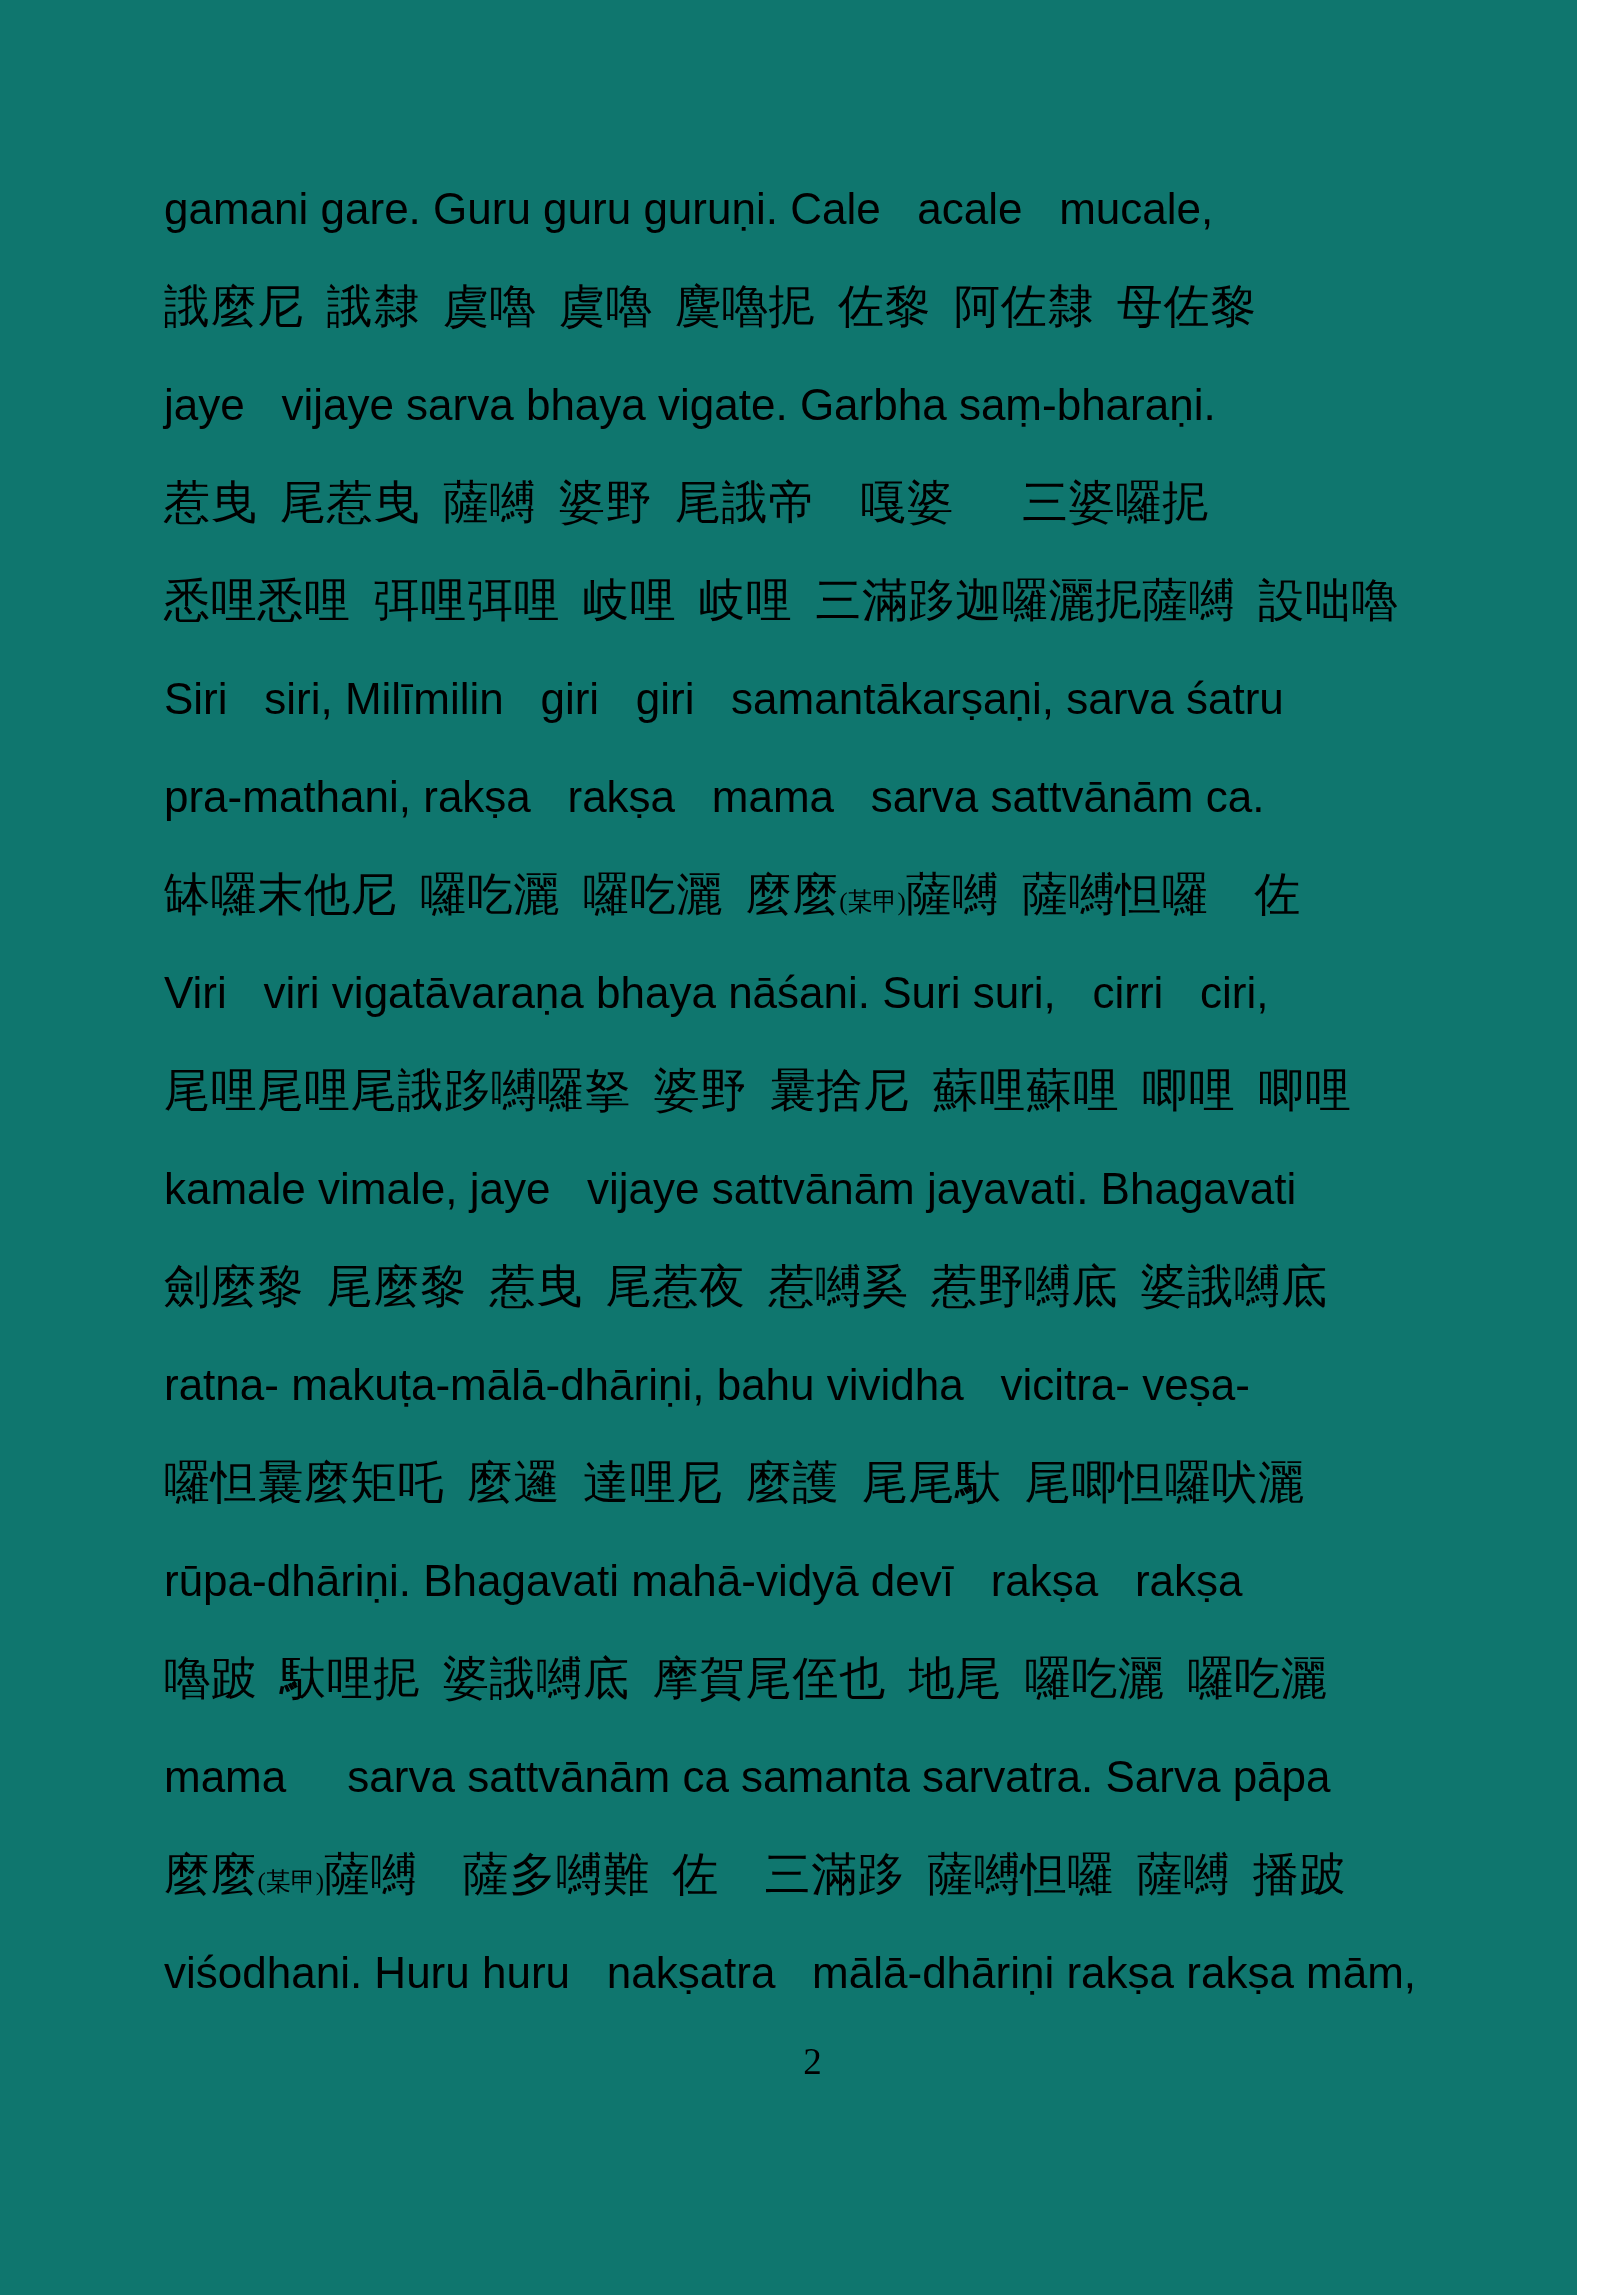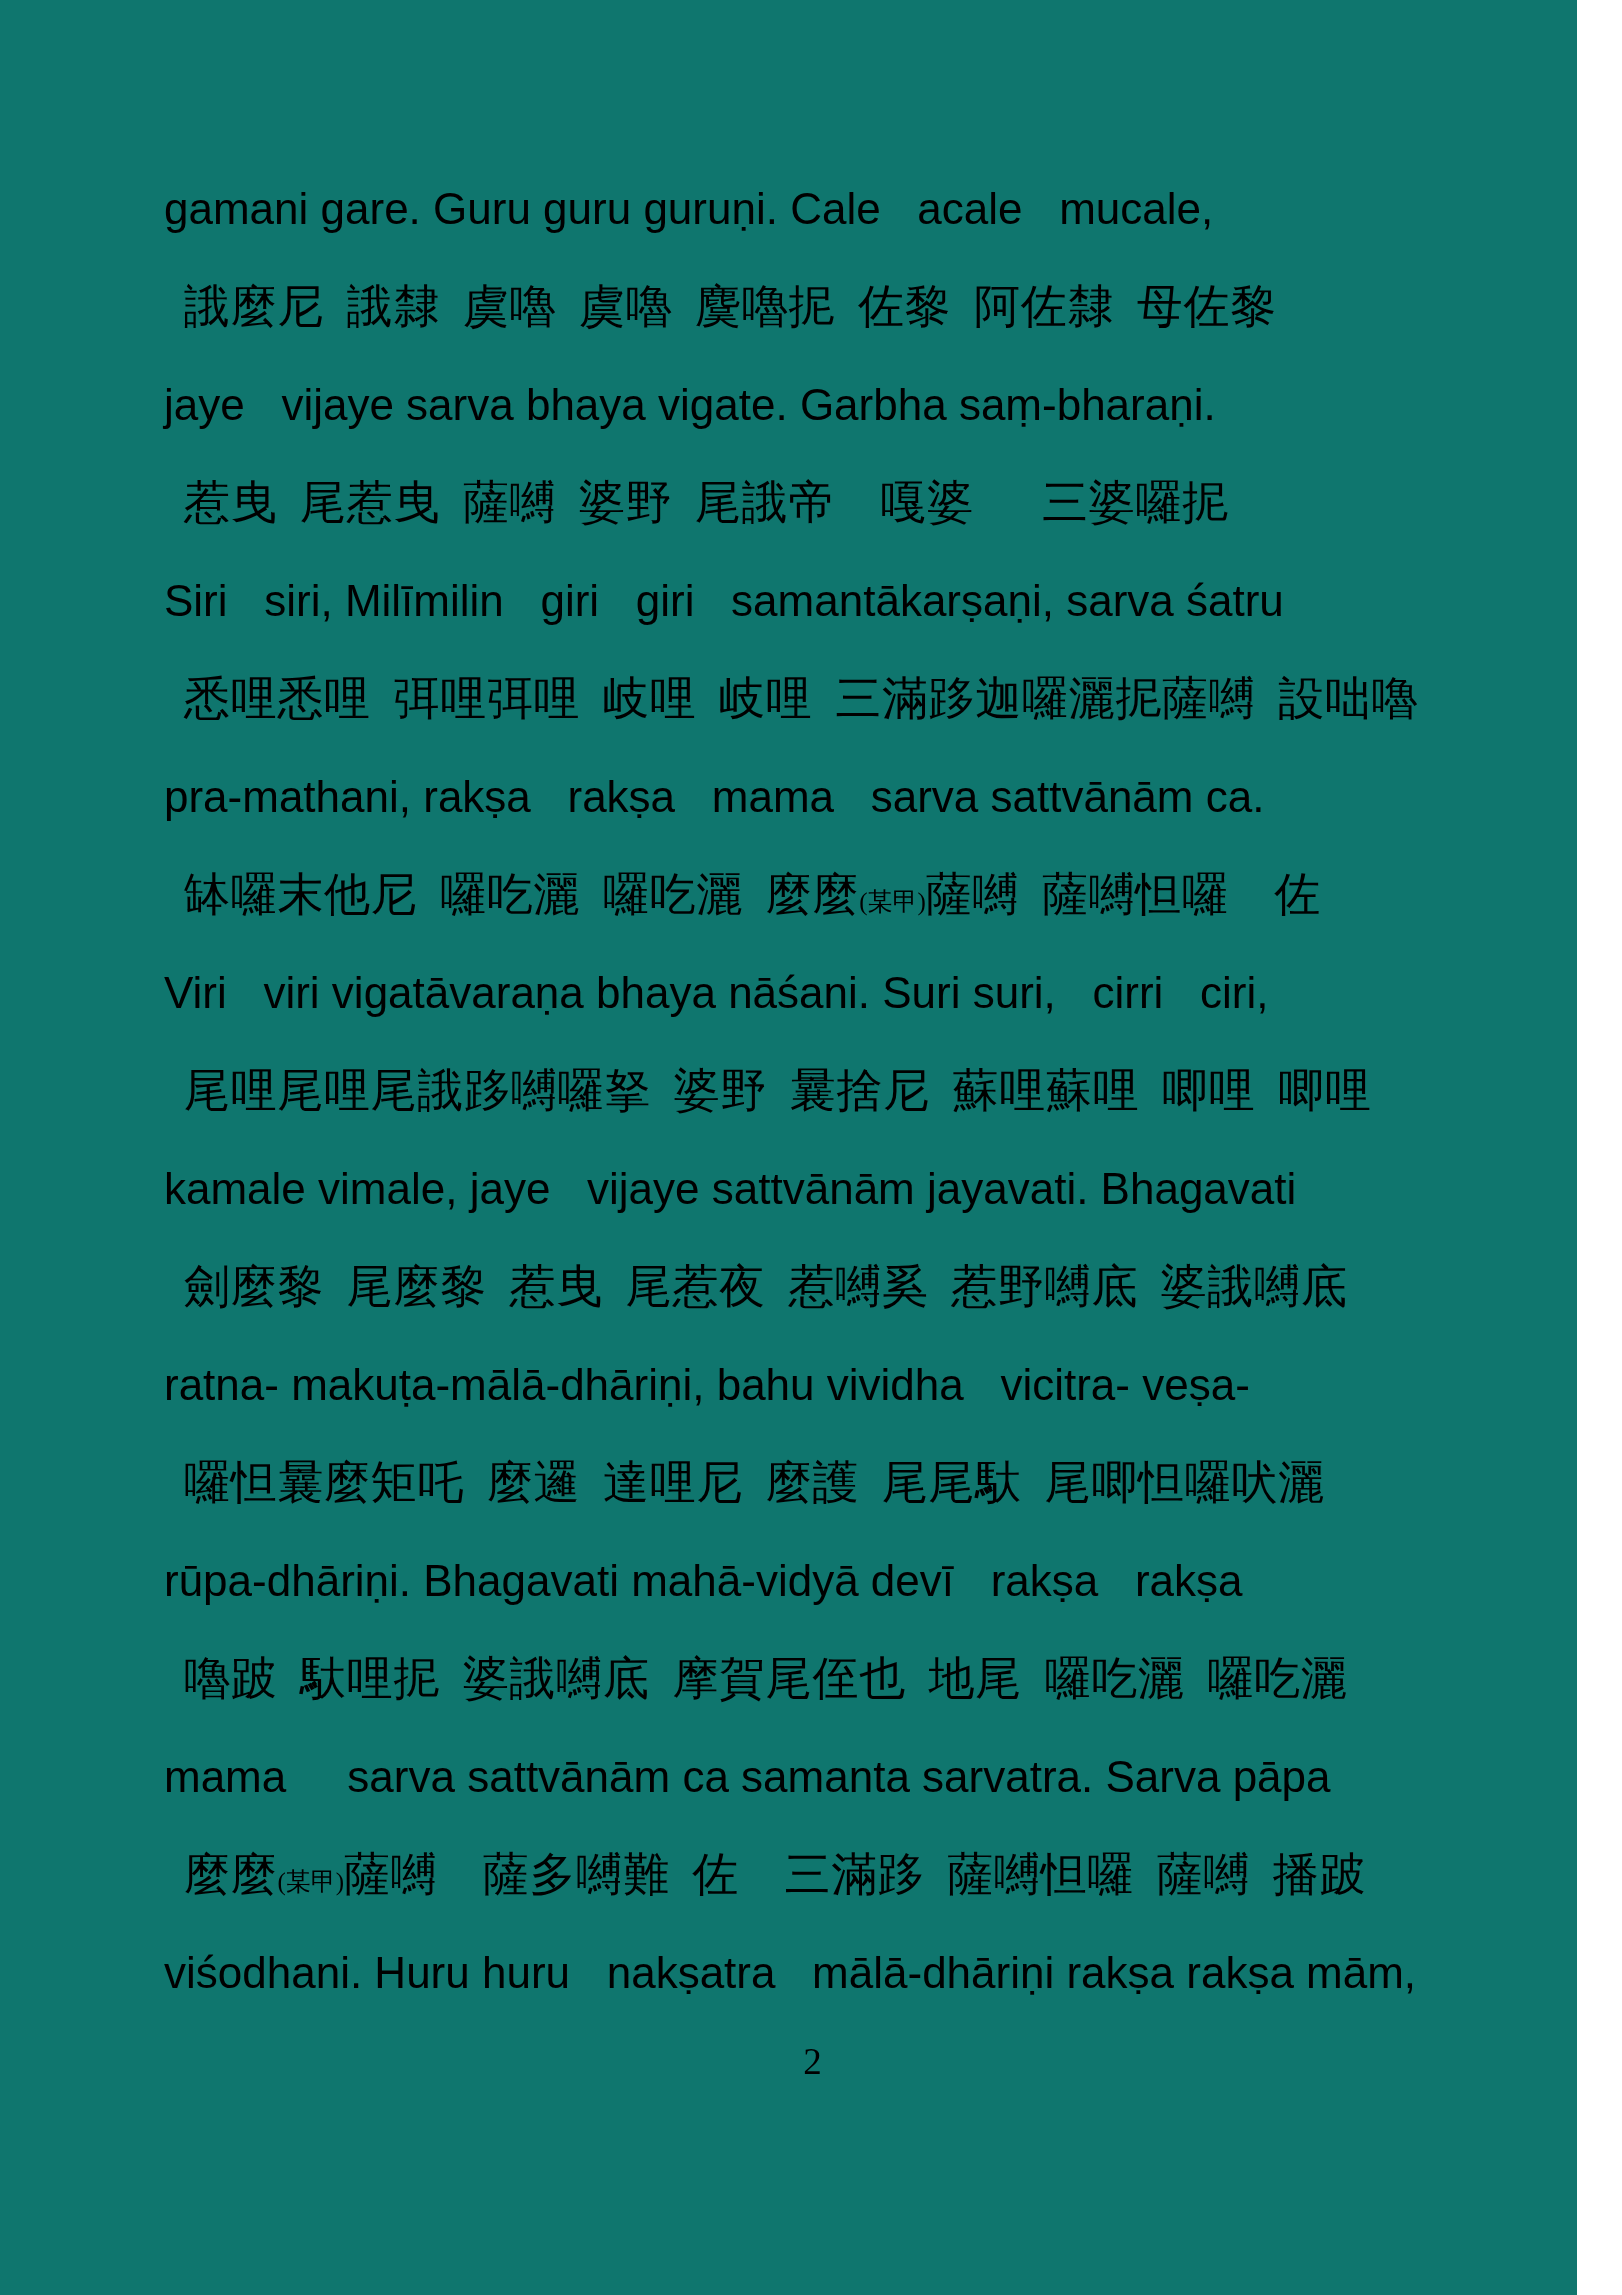--- a/index.html
+++ b/index.html
@@ -25,21 +25,20 @@
   .line.latin {
     font-family: "Liberation Sans", sans-serif;
     font-size: 44px;
     letter-spacing: 0px;
   }
   .line.cjk {
     font-family: "Liberation Serif", serif;
     font-size: 46px;
     word-spacing: 10.5px;
     letter-spacing: 0.7px;
-    margin-left: 20px;
   }
   .seg.small {
     font-size: 25px;
     letter-spacing: 0px;
   }
   .page-number {
     margin-top: 6.5px;
     height: 65px;
     line-height: 65px;
     text-align: center;
@@ -50,22 +49,22 @@
 </style>
 </head>
 <body>
 
 <div class="page">
   <main>
       <div class="line latin"><span class="seg">gamani gare. Guru guru guruṇi. Cale   acale   mucale,</span></div>
       <div class="line cjk"><span class="seg">誐麼尼 誐隸 虞嚕 虞嚕 麌嚕抳 佐黎 阿佐隸 母佐黎</span></div>
       <div class="line latin"><span class="seg">jaye   vijaye sarva bhaya vigate. Garbha saṃ-bharaṇi.</span></div>
       <div class="line cjk"><span class="seg">惹曳 尾惹曳 薩嚩 婆野 尾誐帝  嘎婆   三婆囉抳</span></div>
+      <div class="line cjk"><span class="seg">悉哩悉哩 弭哩弭哩 岐哩 岐哩 三滿跢迦囉灑抳薩嚩 設咄嚕</span></div>
       <div class="line latin"><span class="seg">Siri   siri, Milīmilin   giri   giri   samantākarṣaṇi, sarva śatru</span></div>
-      <div class="line cjk"><span class="seg">悉哩悉哩 弭哩弭哩 岐哩 岐哩 三滿跢迦囉灑抳薩嚩 設咄嚕</span></div>
       <div class="line latin"><span class="seg">pra-mathani, rakṣa   rakṣa   mama   sarva sattvānām ca.</span></div>
       <div class="line cjk"><span class="seg">缽囉末他尼 囉吃灑 囉吃灑 麼麼</span><span class="seg small">(某甲)</span><span class="seg">薩嚩 薩嚩怛囉  佐</span></div>
       <div class="line latin"><span class="seg">Viri   viri vigatāvaraṇa bhaya nāśani. Suri suri,   cirri   ciri,</span></div>
       <div class="line cjk"><span class="seg">尾哩尾哩尾誐跢嚩囉拏 婆野 曩捨尼 蘇哩蘇哩 唧哩 唧哩</span></div>
       <div class="line latin"><span class="seg">kamale vimale, jaye   vijaye sattvānām jayavati. Bhagavati</span></div>
       <div class="line cjk"><span class="seg">劍麼黎 尾麼黎 惹曳 尾惹夜 惹嚩奚 惹野嚩底 婆誐嚩底</span></div>
       <div class="line latin"><span class="seg">ratna- makuṭa-mālā-dhāriṇi, bahu vividha   vicitra- veṣa-</span></div>
       <div class="line cjk"><span class="seg">囉怛曩麼矩吒 麼邏 達哩尼 麼護 尾尾馱 尾唧怛囉吠灑</span></div>
       <div class="line latin"><span class="seg">rūpa-dhāriṇi. Bhagavati mahā-vidyā devī   rakṣa   rakṣa</span></div>
       <div class="line cjk"><span class="seg">嚕跛 馱哩抳 婆誐嚩底 摩賀尾侄也 地尾 囉吃灑 囉吃灑</span></div>

